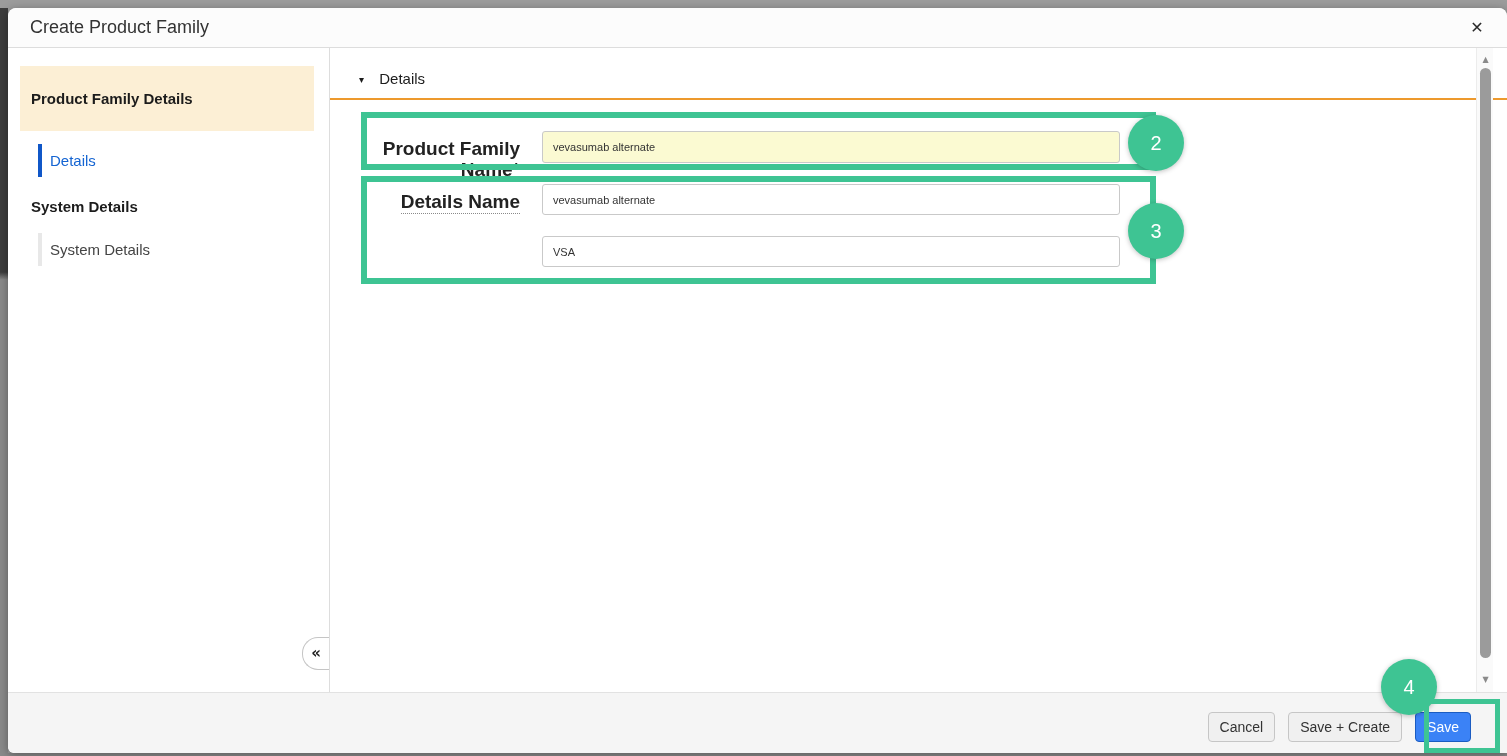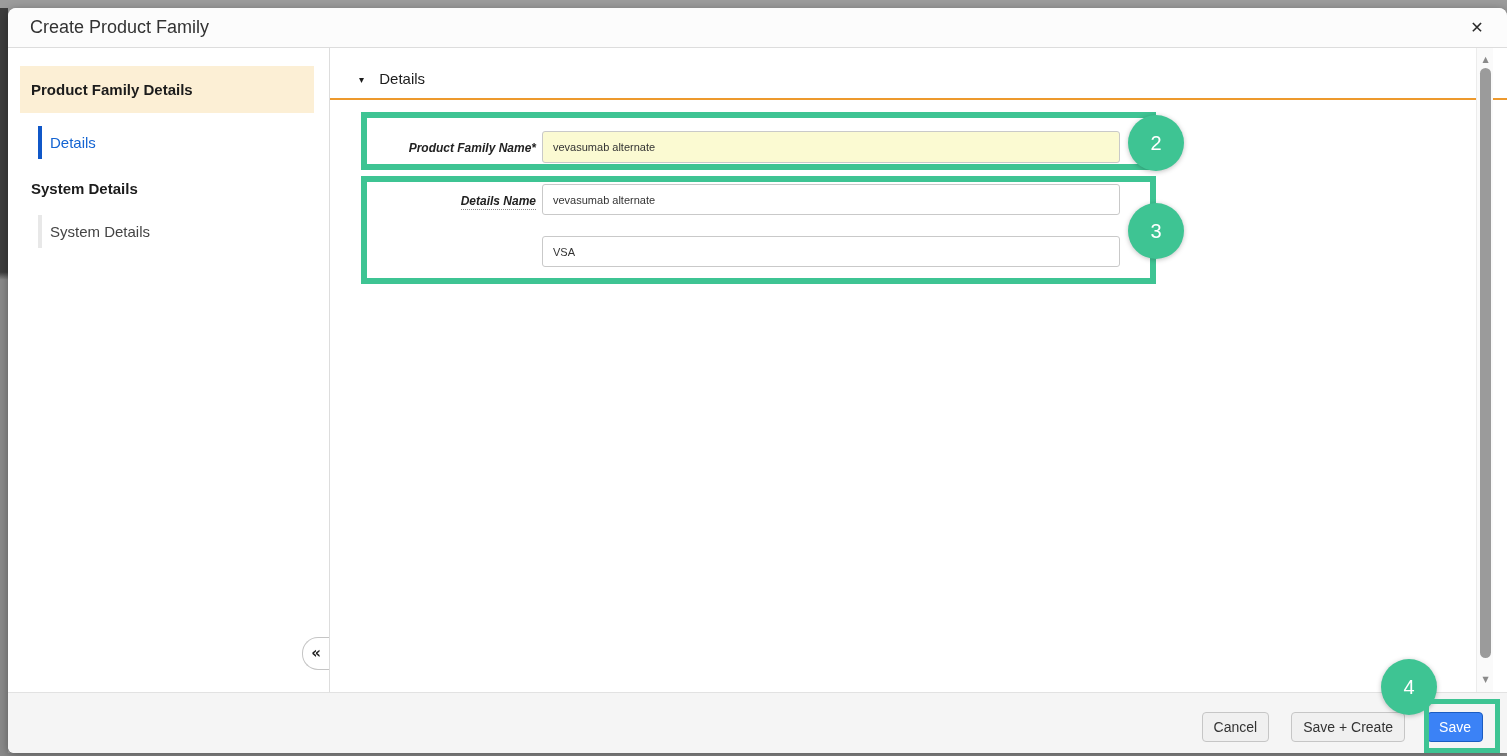--- a/index.html
+++ b/index.html
@@ -35,21 +35,21 @@
   }
 
   .modal-body { position:absolute; top:40px; left:0; right:0; height:644px; display:flex; }
 
   
   .sidebar { position:relative; width:322px; min-width:322px; border-right:1px solid #ddd; background:#fff; }
   .side-group-header {
     font-size:15px; font-weight:bold; color:#1c1c1c; cursor:pointer;
   }
   .side-group-header.active {
-    margin:18px 16px 0 12px; background:#fcefd5; padding:15px 11px; width:294px;
+    margin:18px 16px 0 12px; background:#fcefd5; padding:24px 11px; width:294px;
   }
   .side-group-header.plain { margin:21px 16px 0 23px; }
   .side-item {
     margin:13px 16px 0 30px; border-left:4px solid #e8e8e8;
     padding:8px 0 8px 8px; font-size:15px; color:#444; cursor:pointer;
   }
   .side-item.active { border-left-color:#1057c8; color:#1464d2; }
   .side-item.sub2 { margin-top:18px; }
   .collapse-btn {
     position:absolute; right:0; bottom:22px; width:27px; height:33px;
@@ -61,22 +61,22 @@
 
   
   .main { position:relative; flex:1; background:#fff; }
   .section-header {
     height:52px; padding:22px 0 0 29px; border-bottom:2px solid #ed992d;
     font-size:15px; color:#1c1c1c;
   }
   .caret { font-size:10px; color:#1c1c1c; margin-right:11px; vertical-align:1px; cursor:pointer; }
 
   .fld-label {
-    position:absolute; left:40px; width:166px; text-align:right;
-    font-size:12px; font-weight:bold; color:#222; line-height:21px;font-style:italic;
+    position:absolute; left:24px; width:166px; text-align:right;
+    font-size:19px; font-weight:bold; color:#222; line-height:21px;
   }
   .l1 { top:90px; }
   .l2 { top:143px; }
   .l3 { top:187px; }
   .dotted { border-bottom:1px dotted #8a8a8a; padding-bottom:1px; }
   .fld-input {
     position:absolute; left:212px; width:578px; height:31px;
     border:1px solid #c9c9c9; border-radius:3px; padding:0 10px;
     font-size:11px; color:#333; background:#fff;
     font-family:"Liberation Sans","DejaVu Sans",sans-serif; outline:none;
@@ -114,21 +114,21 @@
     background:#9b9b9b; border-radius:6px; cursor:pointer;
   }
 
   
   .modal-footer {
     position:absolute; left:0; top:684px; width:1499px; height:61px;
     background:#f5f5f5; border-top:1px solid #e2e2e2; border-radius:0 0 0 6px;
     z-index:2;
   }
   .footer-buttons {
-    position:absolute; right:24px; top:19px; display:flex; gap:22px;
+    position:absolute; right:36px; top:19px; display:flex; gap:13px;
   }
   .btn {
     height:30px; padding:0 11px; font-size:14px; color:#333;
     background:#f0f0f0; border:1px solid #c6c6c6; border-radius:4px;
     cursor:pointer; font-family:"Liberation Sans","DejaVu Sans",sans-serif;
   }
   .btn.primary { background:#3b82f6; border-color:#1b5cc1; color:#fff; }
 
   .badge4 { left:1373px; top:651px; z-index:6; }
   .hl-box4 {

